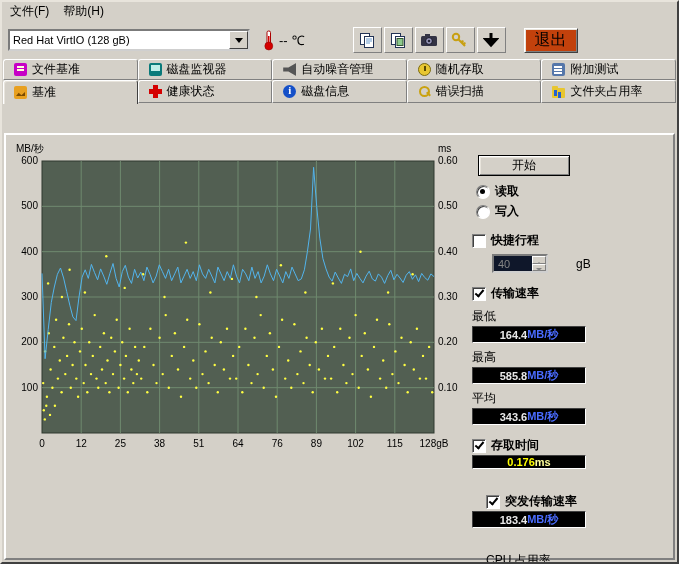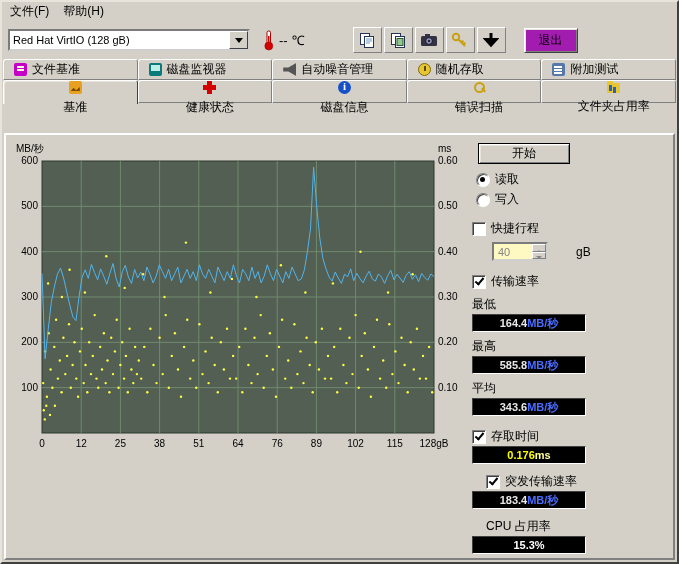--- a/index.html
+++ b/index.html
@@ -20,25 +20,25 @@
   .toolbar{height:34px;display:flex;align-items:center;padding:2px 6px;}
   .combo{width:242px;height:22px;background:#fff;border:2px inset #cfcfcf;display:flex;align-items:center;box-sizing:border-box;}
   .combo-text{flex:1;font-size:11px;padding-left:3px;white-space:nowrap;overflow:hidden;}
   .combo-btn{width:17px;height:16px;background:#d4d0c8;border:1px solid;border-color:#fff #404040 #404040 #fff;display:flex;align-items:center;justify-content:center;flex:none;margin-right:0;}
   .tri-down{width:0;height:0;border:4px solid transparent;border-top:5px solid #000;margin-top:4px;}
   .thermo{margin-left:12px;flex:none;}
   .temp-val{font-size:13px;margin-left:4px;}
   .temp-unit{font-size:13px;margin-left:4px;}
   .tbtns{display:flex;margin-left:48px;}
   .tbtn{width:29px;height:26px;background:#d4d0c8;border:1px solid;border-color:#fff #808080 #808080 #fff;margin-right:2px;display:flex;align-items:center;justify-content:center;padding:0;cursor:pointer;}
-  .exit-btn{margin-left:16px;width:54px;height:25px;background:#a21caf;border:1px solid;border-color:#fff #404040 #404040 #fff;box-shadow:inset 1px 1px 0 #e8e4dc,inset -1px -1px 0 #808080;font-size:12px;cursor:pointer;}
+  .exit-btn{margin-left:16px;width:54px;height:25px;background:#c2410c;border:1px solid;border-color:#fff #404040 #404040 #fff;box-shadow:inset 1px 1px 0 #e8e4dc,inset -1px -1px 0 #808080;font-size:16px;cursor:pointer;}
   
   .tabrow{display:flex;padding:0 1px;}
   .tab{flex:1;height:21px;display:flex;align-items:center;justify-content:flex-start;padding-left:10px;gap:5px;font-size:12px;background:#d4d0c8;border:1px solid;border-color:#fff #808080 #808080 #fff;border-radius:3px 3px 0 0;cursor:pointer;box-sizing:border-box;white-space:nowrap;}
-  .tabrow-bottom .tab{height:23px;flex-direction:column;}
+  .tabrow-bottom .tab{height:23px;}
   .tab.active{border-color:#fff #404040 transparent #fff;box-shadow:inset 1px 1px 0 #e8e4dc;border-bottom:none;height:24px;}
   .ticon{width:13px;height:13px;flex:none;position:relative;display:inline-block;}
   
   .i-filebench{background:#c600c6;border-radius:2px;} .i-filebench::after{content:"";position:absolute;left:3px;top:3px;width:7px;height:2px;background:#ffd;box-shadow:0 3px 0 #ffd;}
   .i-diskmon{background:#0a7a7a;border-radius:2px;} .i-diskmon::after{content:"";position:absolute;left:2px;top:2px;width:9px;height:6px;background:#bfeee8;}
   .i-aam{background:#555;clip-path:polygon(0 35%,40% 35%,100% 0,100% 100%,40% 65%,0 65%);}
   .i-random{background:#e8c630;border-radius:50%;border:1px solid #7a6a10;box-sizing:border-box;} .i-random::after{content:"";position:absolute;left:5px;top:2px;width:2px;height:5px;background:#5a4a00;}
   .i-extra{background:#5577aa;border-radius:2px;} .i-extra::after{content:"";position:absolute;left:2px;top:3px;width:8px;height:1.5px;background:#fff;box-shadow:0 3px 0 #fff,0 6px 0 #fff;}
   .i-bench{background:#e8a020;border-radius:2px;} .i-bench::after{content:"";position:absolute;left:2px;top:6px;width:9px;height:4px;background:#7a4a00;clip-path:polygon(0 100%,30% 20%,60% 80%,100% 0,100% 100%);}
   .i-diskinfo{background:#1550c8;border-radius:50%;} .i-diskinfo::after{content:"i";position:absolute;left:0;top:-1px;width:13px;text-align:center;color:#fff;font-size:11px;font-weight:bold;font-family:"Liberation Serif",serif;}
@@ -46,40 +46,40 @@
   .i-health::after{content:"";position:absolute;left:0;top:4px;width:13px;height:5px;background:#d40000;}
   .i-scan{box-sizing:border-box;} .i-scan::before{content:"";position:absolute;left:1px;top:1px;width:7px;height:7px;border:2px solid #caa210;border-radius:50%;}
   .i-scan::after{content:"";position:absolute;left:8px;top:8px;width:5px;height:2px;background:#caa210;transform:rotate(45deg);}
   .i-folder{background:#e8c630;border-radius:1px;margin-top:2px;height:10px;} .i-folder::before{content:"";position:absolute;left:0;top:-2px;width:6px;height:3px;background:#e8c630;border-radius:1px 1px 0 0;}
   .i-folder::after{content:"";position:absolute;left:2px;top:2px;width:3px;height:6px;background:#2560d0;box-shadow:4px 2px 0 #2560d0;}
   .i-erase{background:#9a9aa8;transform:skewX(-18deg);border-radius:2px;height:9px;margin-top:2px;} .i-erase::after{content:"";position:absolute;left:0;top:0;width:13px;height:4px;background:#5560c0;border-radius:2px 2px 0 0;}
   
   .content{position:absolute;left:2px;right:2px;top:131px;bottom:2px;border:2px solid;border-color:#fff #808080 #808080 #fff;display:flex;padding:4px 2px;box-sizing:border-box;}
   #chart-svg{flex:none;}
   .side{width:213px;display:flex;flex-direction:column;font-size:12px;padding-left:2px;box-sizing:border-box;}
-  .start-btn{width:92px;height:22px;margin:4px 0 4px 12px;background:#d4d0c8;border:1px solid #000;box-shadow:inset 1px 1px 0 #fff,inset -1px -1px 0 #808080,inset 2px 2px 0 #e8e4dc;font-size:12px;cursor:pointer;}
-  .row{display:flex;align-items:center;gap:5px;margin-left:10px;margin-top:3px;}
+  .start-btn{width:92px;height:22px;margin:16px 0 4px 12px;background:#d4d0c8;border:1px solid #000;box-shadow:inset 1px 1px 0 #fff,inset -1px -1px 0 #808080,inset 2px 2px 0 #e8e4dc;font-size:12px;cursor:pointer;}
+  .row{display:flex;align-items:center;gap:5px;margin-left:10px;margin-top:3px;font-weight:bold;}
   .radio{width:12px;height:12px;border-radius:50%;background:#fff;border:1px solid;border-color:#808080 #fff #fff #808080;box-shadow:inset 1px 1px 0 #404040;position:relative;flex:none;}
   .radio.on::after{content:"";position:absolute;left:3px;top:3px;width:5px;height:5px;border-radius:50%;background:#000;}
   .checkbox{width:12px;height:12px;background:#fff;border:1px solid;border-color:#808080 #fff #fff #808080;box-shadow:inset 1px 1px 0 #404040;position:relative;flex:none;}
   .checkbox.on::after{content:"";position:absolute;left:2px;top:2px;width:7px;height:3px;border-left:2px solid #000;border-bottom:2px solid #000;transform:rotate(-50deg);}
   .spin-row{display:flex;align-items:center;margin:5px 0 0 26px;}
-  .spin{width:56px;height:19px;background:#fef9c3;border:2px inset #cfcfcf;display:flex;align-items:center;box-sizing:border-box;}
+  .spin{width:56px;height:19px;background:#0f172a;border:2px inset #cfcfcf;display:flex;align-items:center;box-sizing:border-box;}
   .spin-val{flex:1;color:#858585;font-size:11px;padding-left:4px;}
   .spin-btns{width:14px;display:flex;flex-direction:column;height:100%;}
   .spin-up,.spin-dn{flex:1;background:#d4d0c8;border:1px solid;border-color:#fff #808080 #808080 #fff;position:relative;}
   .spin-up::after{content:"";position:absolute;left:3px;top:2px;border:3px solid transparent;border-bottom:3px solid #858585;}
   .spin-dn::after{content:"";position:absolute;left:3px;top:3px;border:3px solid transparent;border-top:3px solid #858585;}
   .spin-unit{margin-left:28px;}
   .vlabel{margin:6px 0 0 6px;}
   .vbox{width:112px;height:17px;margin:1px 0 0 6px;background:#000;border:1px solid;border-color:#404040 #fff #fff #404040;display:flex;align-items:center;justify-content:center;font-size:11px;font-weight:bold;box-sizing:content-box;}
   .vbox .num{color:#e8e8e8;} .vbox .unit{color:#4a6cff;}
   .vbox .num-y{color:#ffff00;} .vbox .unit-y{color:#ffff9a;}
   .vbox .num-w{color:#fff;}
-  .mt8{margin-top:9px;padding-left:14px;} .mt12{margin-top:12px;}
+  .mt8{margin-top:24px;padding-left:14px;} .mt12{margin-top:12px;}
   
   .tbtn svg,.thermo svg,.app-icon svg{display:block;}
 </style>
 </head>
 <body>
 
 <div class="window">
 
 
   <div class="menubar">

